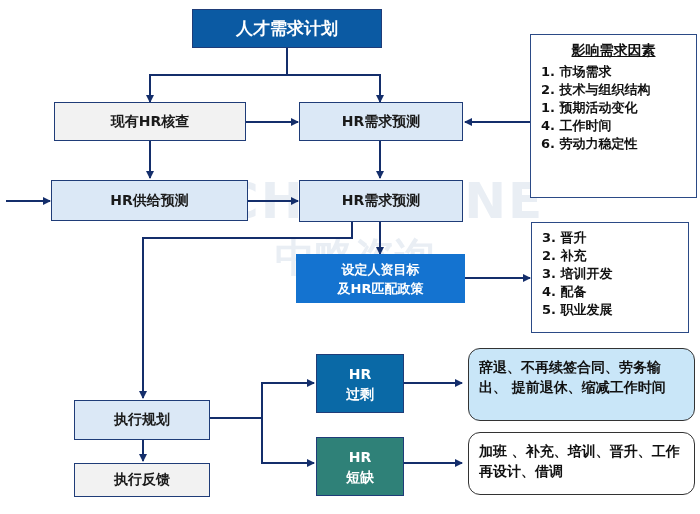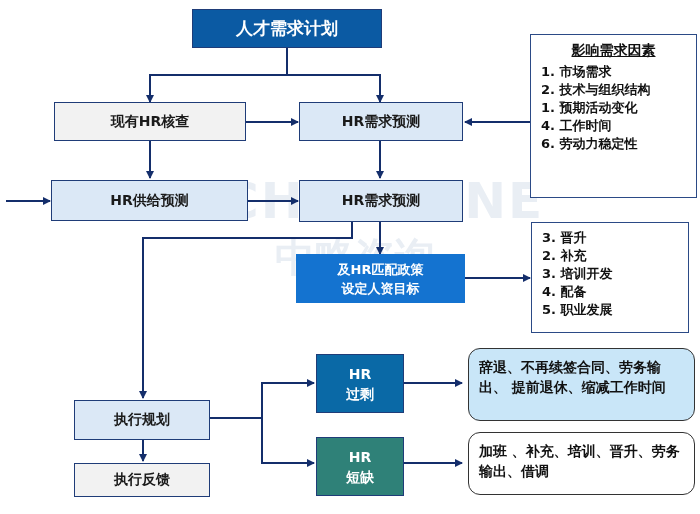--- a/index.html
+++ b/index.html
@@ -79,22 +79,22 @@
 <div class="box light lbl" style="left:299px;top:102px;width:164px;height:39px;">
   <span>HR需求预测</span>
 </div>
 <div class="box light lbl" style="left:51px;top:180px;width:197px;height:41px;">
   <span>HR供给预测</span>
 </div>
 <div class="box light lbl" style="left:299px;top:180px;width:164px;height:42px;">
   <span>HR需求预测</span>
 </div>
 <div class="box goal" style="left:296px;top:254px;width:169px;height:49px;">
+  <span>设定人资目标</span>
   <span>及HR匹配政策</span>
-  <span>设定人资目标</span>
 </div>
 
 <div class="list" style="left:530px;top:34px;width:167px;height:164px;">
   <div class="hd">影响需求因素</div>
   <div>1. 市场需求</div>
   <div>2. 技术与组织结构</div>
   <div>1. 预期活动变化</div>
   <div>4. 工作时间</div>
   <div>6. 劳动力稳定性</div>
 </div>
@@ -120,14 +120,14 @@
 </div>
 <div class="box shortage" style="left:316px;top:437px;width:88px;height:59px;">
   <span>HR</span>
   <span>短缺</span>
 </div>
 
 <div class="note blue" style="left:468px;top:348px;width:227px;height:73px;">
   <span>辞退、不再续签合同、劳务输出、 提前退休、缩减工作时间</span>
 </div>
 <div class="note white" style="left:468px;top:432px;width:227px;height:63px;">
-  <span>加班 、补充、培训、晋升、劳务输出、借调</span>
+  <span>加班 、补充、培训、晋升、工作再设计、借调</span>
 </div>
 
 </body></html>

